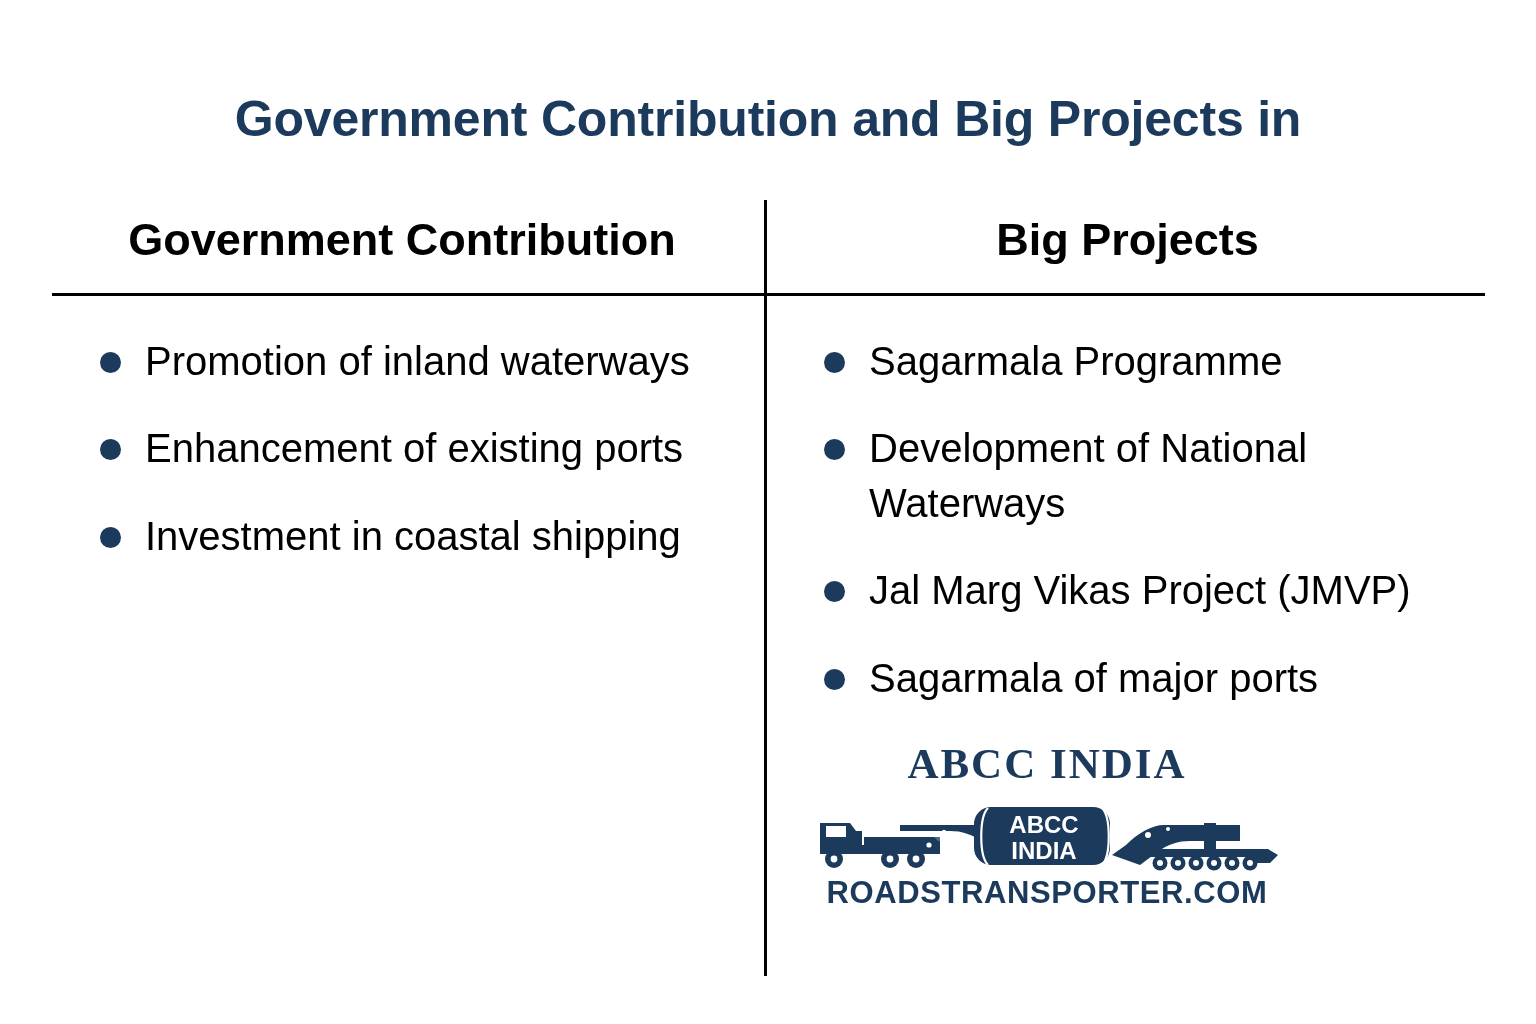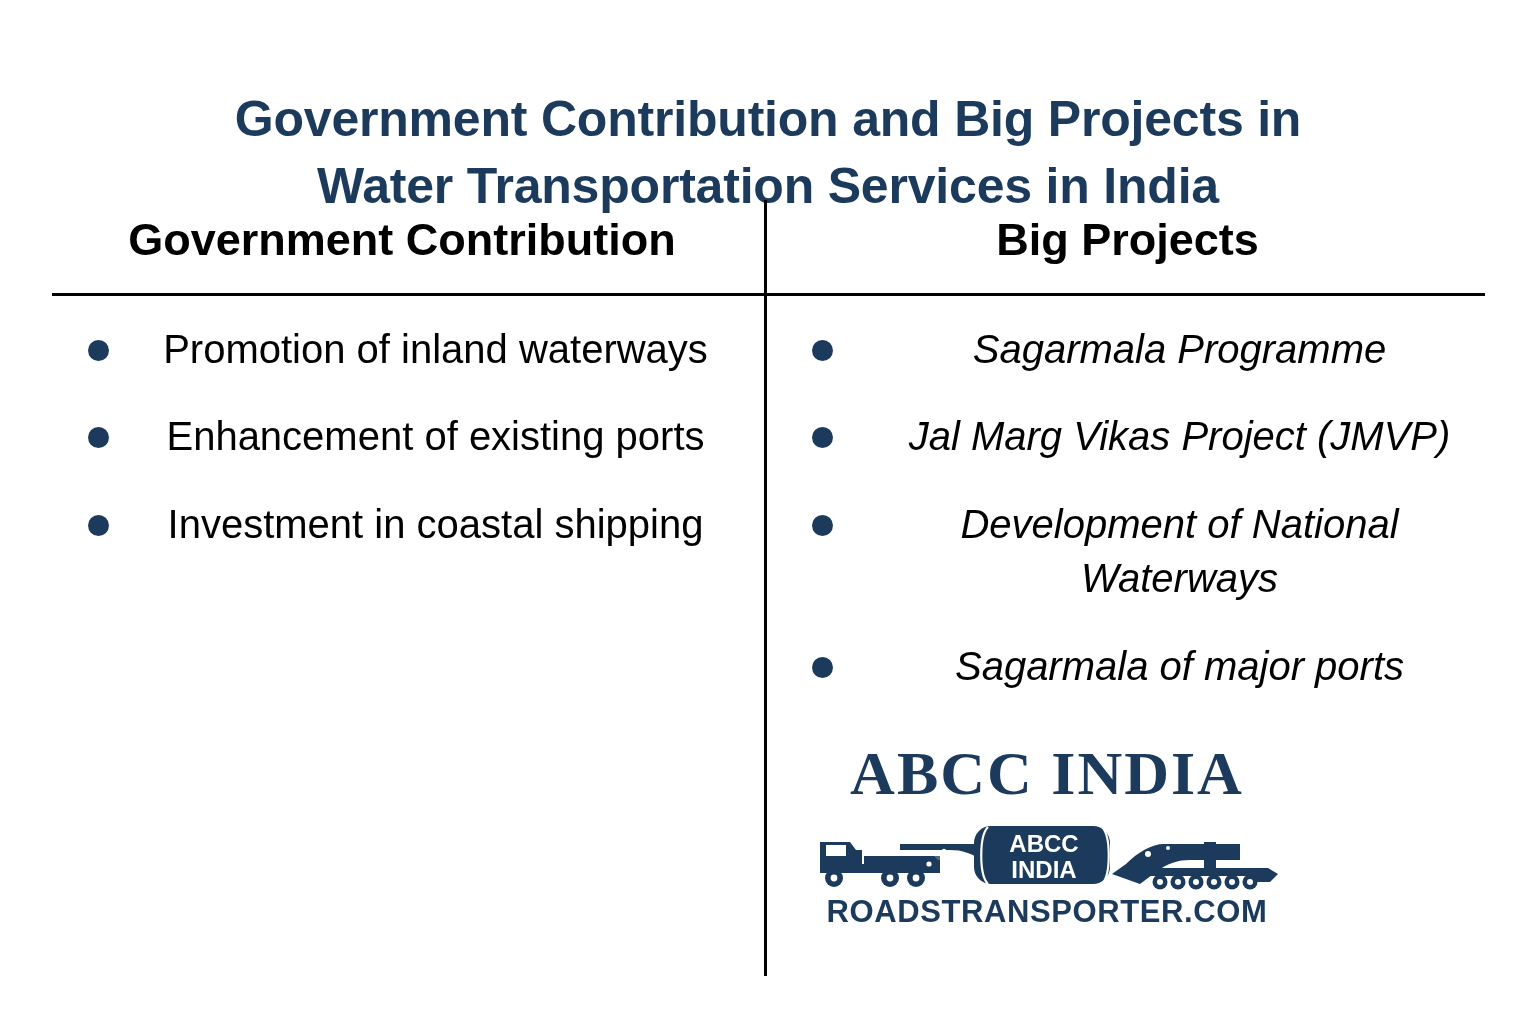--- a/index.html
+++ b/index.html
@@ -75,26 +75,25 @@
     left: 770px;
     top: 217px;
     width: 715px;
     text-align: center;
   }
 
   
   .bullets {
     position: absolute;
     list-style: none;
-    margin: 0;
+    margin: 12px;
     padding: 0;
-    text-align: center;
   }
   .bullets.left  { left: 78px;  top: 322px; width: 660px; }
-  .bullets.right { left: 802px; top: 322px; width: 700px; font-style: italic; }
+  .bullets.right { left: 802px; top: 322px; width: 700px; }
 
   .bullets li {
     position: relative;
     padding-left: 55px;
     color: #000000;
     font-size: 40px;
     line-height: 1.36;
     font-family: "Liberation Sans", sans-serif;
   }
   .bullets.left li  { margin-bottom: 33px; }
@@ -116,21 +115,21 @@
     position: absolute;
     left: 812px;
     top: 742px;
     width: 470px;
     text-align: center;
   }
   .logo-word {
     color: #1b3a5c;
     font-family: "Liberation Serif", serif;
     font-weight: bold;
-    font-size: 62px;
+    font-size: 43px;
     line-height: 1;
     letter-spacing: 2px;
     margin-bottom: 4px;
   }
   .logo-art {
     width: 470px;
     height: 86px;
     display: block;
   }
   .logo-line1 {
@@ -149,21 +148,20 @@
     line-height: 1.18;
   }
 </style>
 </head>
 <body>
 
 <div class="page">
 
   <div class="title">
     <span>Government Contribution and Big Projects in</span>
-    <span class="l2">Water Transportation Services in India</span>
   </div>
 
   <div class="hrule"></div>
   <div class="vrule"></div>
 
   <div class="col-head left">Government Contribution</div>
   <div class="col-head right">Big Projects</div>
 
   <ul class="bullets left">
     <li>
@@ -180,25 +178,25 @@
     </li>
   </ul>
 
   <ul class="bullets right">
     <li>
       <span class="dot"></span>
       <span class="txt">Sagarmala Programme</span>
     </li>
     <li>
       <span class="dot"></span>
+      <span class="txt">Development of National Waterways</span>
+    </li>
+    <li>
+      <span class="dot"></span>
       <span class="txt">Jal Marg Vikas Project (JMVP)</span>
-    </li>
-    <li>
-      <span class="dot"></span>
-      <span class="txt">Development of National Waterways</span>
     </li>
     <li>
       <span class="dot"></span>
       <span class="txt">Sagarmala of major ports</span>
     </li>
   </ul>
 
   <div class="logo">
 
     <div class="logo-word">ABCC INDIA</div>

